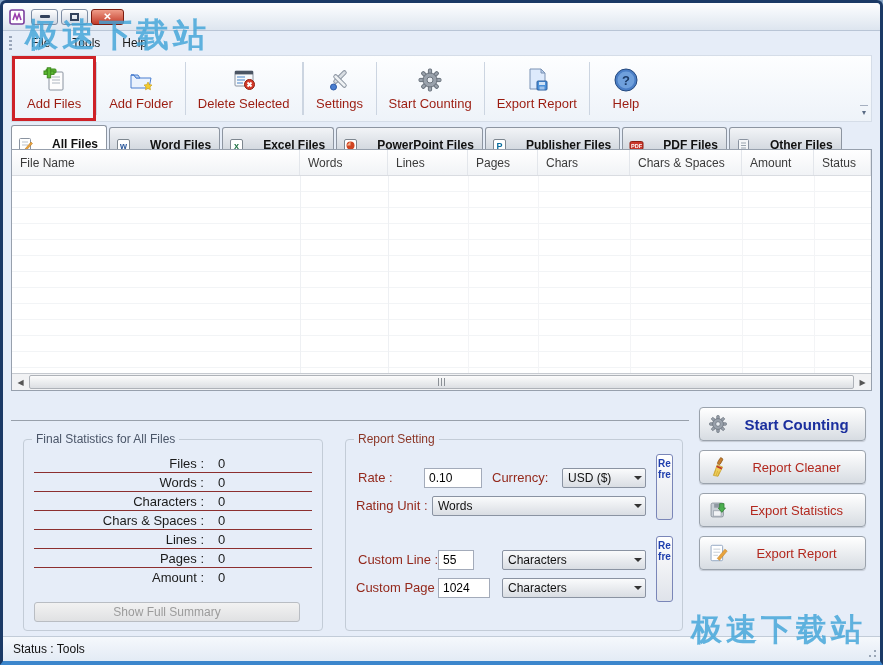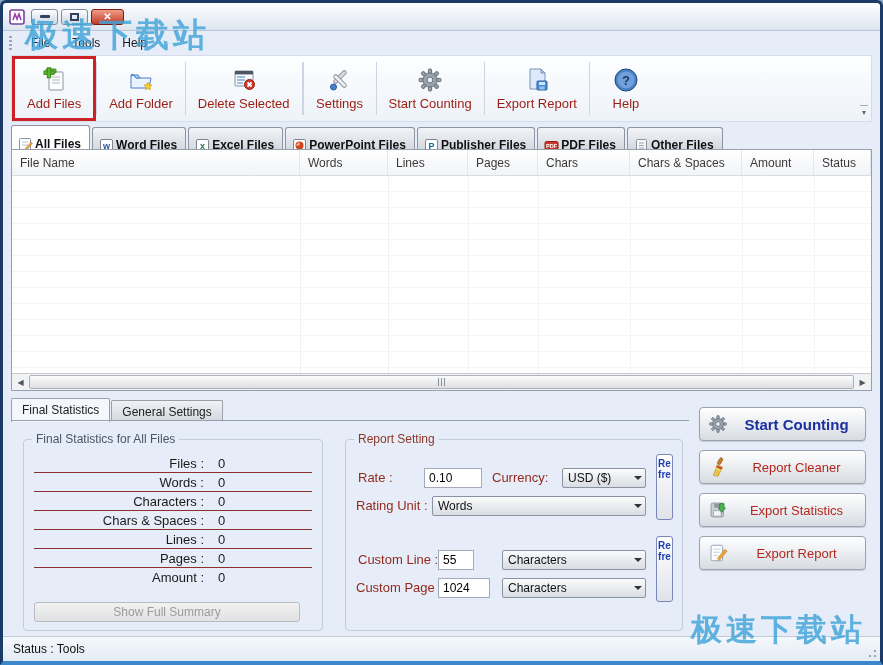--- a/index.html
+++ b/index.html
@@ -48,21 +48,21 @@
     gap:3px; padding:4px 12px; min-width:72px;
     color:#9b1c10; font-size:13px; white-space:nowrap;
   }
   .tbtn.hl{ border:3px solid #ce2127; }
   .tsep{ width:1px; background:#ccd5e1; margin:6px 0; }
   .tbtn svg{ width:26px; height:26px; }
   .overflow{ position:absolute; right:3px; bottom:4px; font-size:8px; color:#5a6b85; line-height:1; text-align:center;}
   
   .filetabs{ margin:0 8px; display:flex; align-items:flex-end; height:25px; }
   .ftab{
-    display:flex; align-items:center; gap:2px;
+    display:flex; align-items:center; gap:19px;
     padding:16px 8px 3px 6px; margin-right:2px;
     font-size:12px; font-weight:bold; color:#111;
     background:linear-gradient(#f2f4f7,#d4d9e0);
     border:1px solid #8d95a1; border-bottom:none; border-radius:3px 3px 0 0;
     height:22px;
   }
   .ftab.sel{ background:#ffffff; height:25px; margin-bottom:-1px; padding-bottom:4px; }
   .ftab svg{ width:15px; height:15px; }
   
   .listview{
@@ -340,24 +340,20 @@
           <i></i>
           <i></i>
           <i></i>
         </div>
       <div class="sarrow">▶</div>
     </div>
   </div>
 
   <div class="bottom">
     <div class="tabctl">
-      <div class="stabs">
-        <div class="stab sel">Final Statistics</div>
-        <div class="stab">General Settings</div>
-      </div>
       <div class="tabpage">
 
         <div class="groupbox gb-stats">
           <div class="gtitle">Final Statistics for All Files</div>
           <div class="statrows">
             <div class="srow">
               <span class="lab">Files :</span>
               <span class="val">0</span>
             </div>
             <div class="srow">

